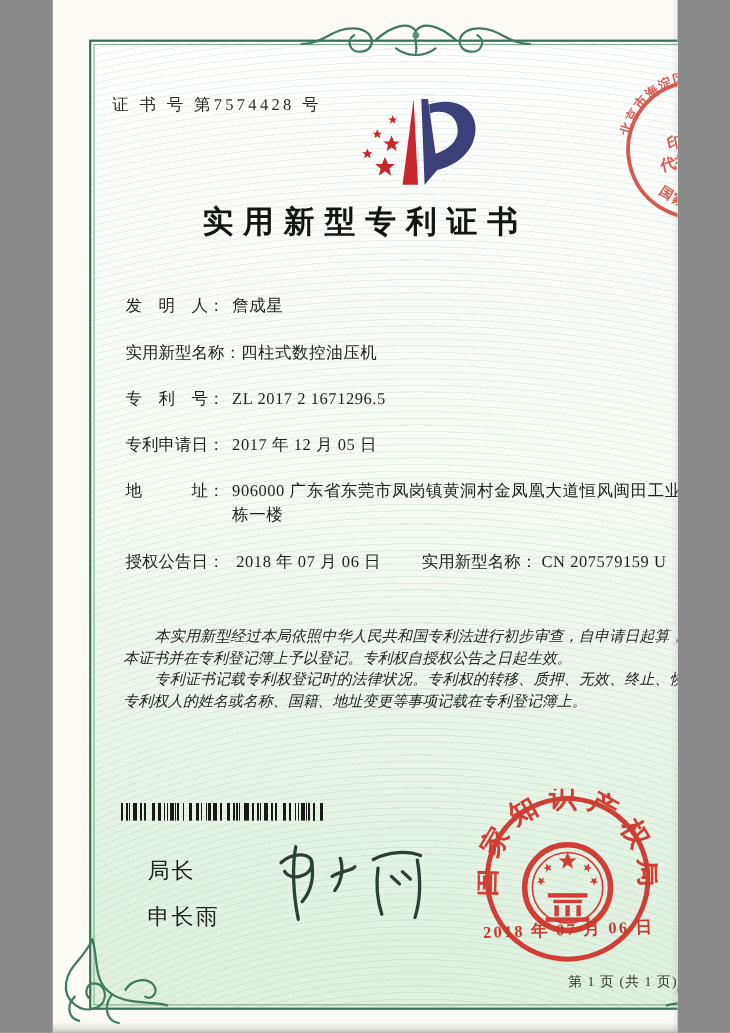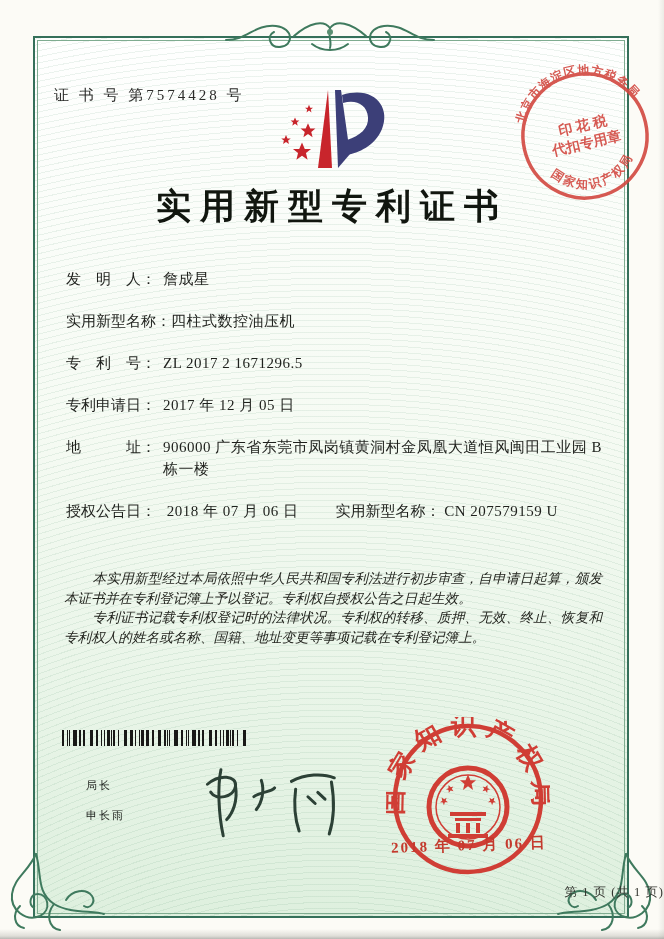--- a/index.html
+++ b/index.html
@@ -1,54 +1,54 @@
 <!DOCTYPE html>
 <html><head>
 <meta charset="utf-8">
 <style>
   html,body{margin:0;padding:0;}
   body{background:#8a8a8a;font-family:"Liberation Serif","DejaVu Serif",serif;}
-  .page{position:relative;width:664px;height:939px;background:#fcfbf6;overflow:hidden;margin:0 auto;}
+  .page{position:relative;width:568px;height:939px;background:#fcfbf6;overflow:hidden;margin:0 auto;}
   
   .frame{position:absolute;left:33px;top:36px;width:592px;height:878px;
     border:2px solid #35705a;z-index:0;
     background-color:#f7fbf4;
     background-image:
       repeating-radial-gradient(circle at 50% 160%, rgba(70,140,100,0.10) 0 1px, rgba(255,255,255,0) 1px 6px),
       linear-gradient(180deg, rgba(255,255,255,0.95) 0%, rgba(244,250,242,0.55) 45%, rgba(214,236,215,0.75) 100%);
   }
   .frame-inner{position:absolute;inset:2px;border:1px solid #7fac90;}
   .flourish{position:absolute;z-index:1;}
   .paper-edge-bottom{position:absolute;left:0;bottom:0;width:100%;height:10px;z-index:5;
     background:linear-gradient(180deg, rgba(0,0,0,0) 0%, rgba(90,90,80,0.18) 70%, rgba(60,60,55,0.35) 100%);}
   .paper-edge-right{position:absolute;right:0;top:0;height:100%;width:6px;z-index:5;
     background:linear-gradient(90deg, rgba(0,0,0,0) 0%, rgba(120,120,110,0.12) 100%);}
 
   .cert-no{position:absolute;left:54px;top:86px;font-size:15px;letter-spacing:3px;color:#2a2a28;z-index:2;}
   .logo{position:absolute;left:262px;top:74px;z-index:2;}
-  .title{position:absolute;left:0;top:183px;width:100%;text-align:center;font-size:35px;
+  .title{position:absolute;left:0;top:183px;width:100%;text-align:center;font-size:28px;
     font-weight:700;letter-spacing:9px;color:#11160f;z-index:2;}
 
   .fields{position:absolute;left:66px;top:268px;width:545px;z-index:2;display:flex;flex-direction:column;gap:20px;
     font-size:15px;line-height:22px;color:#1e201c;}
   .frow{display:flex;align-items:flex-start;white-space:nowrap;}
   .flabel{display:inline-block;min-width:97px;}
   .fvalue{letter-spacing:0.5px;}
   .frow .wrap2{white-space:normal;max-width:440px;}
   .grant-right{margin-left:37px;}
 
   .paras{position:absolute;left:64px;top:569px;width:538px;z-index:2;
     font-size:13.6px;line-height:19.5px;color:#23251f;text-align:justify;font-style:italic;}
   .paras p{margin:0;text-indent:2.1em;}
 
   .barcode{position:absolute;left:62px;top:730px;width:185px;height:16px;z-index:2;
     background:
      repeating-linear-gradient(90deg,#191917 0 2px,transparent 2px 5px,#191917 5px 6px,transparent 6px 11px,#191917 11px 14px,transparent 14px 17px),
      repeating-linear-gradient(90deg,#191917 0 1px,transparent 1px 7px);}
-  .signer{position:absolute;left:86px;top:778px;z-index:2;font-size:11px;color:#20231f;
+  .signer{position:absolute;left:86px;top:778px;z-index:2;font-size:20px;color:#20231f;
     font-family:Liberation Serif, serif;}
   .signer div{margin-bottom:15px;letter-spacing:2px;}
   .signature{position:absolute;left:192px;top:752px;z-index:3;transform:rotate(-2deg);}
 
   .seal{position:absolute;left:386px;top:717px;z-index:3;opacity:0.92;}
   .seal-date{position:absolute;left:384px;top:836px;width:170px;z-index:4;text-align:center;
     color:#c43a2d;font-size:15px;letter-spacing:2px;transform:rotate(-2deg);font-weight:600;}
   .tax-stamp{position:absolute;left:499px;top:50px;z-index:3;transform:rotate(-13deg);opacity:0.9;}
 
   .footer{position:absolute;left:0;top:884px;width:100%;text-align:right;z-index:2;

